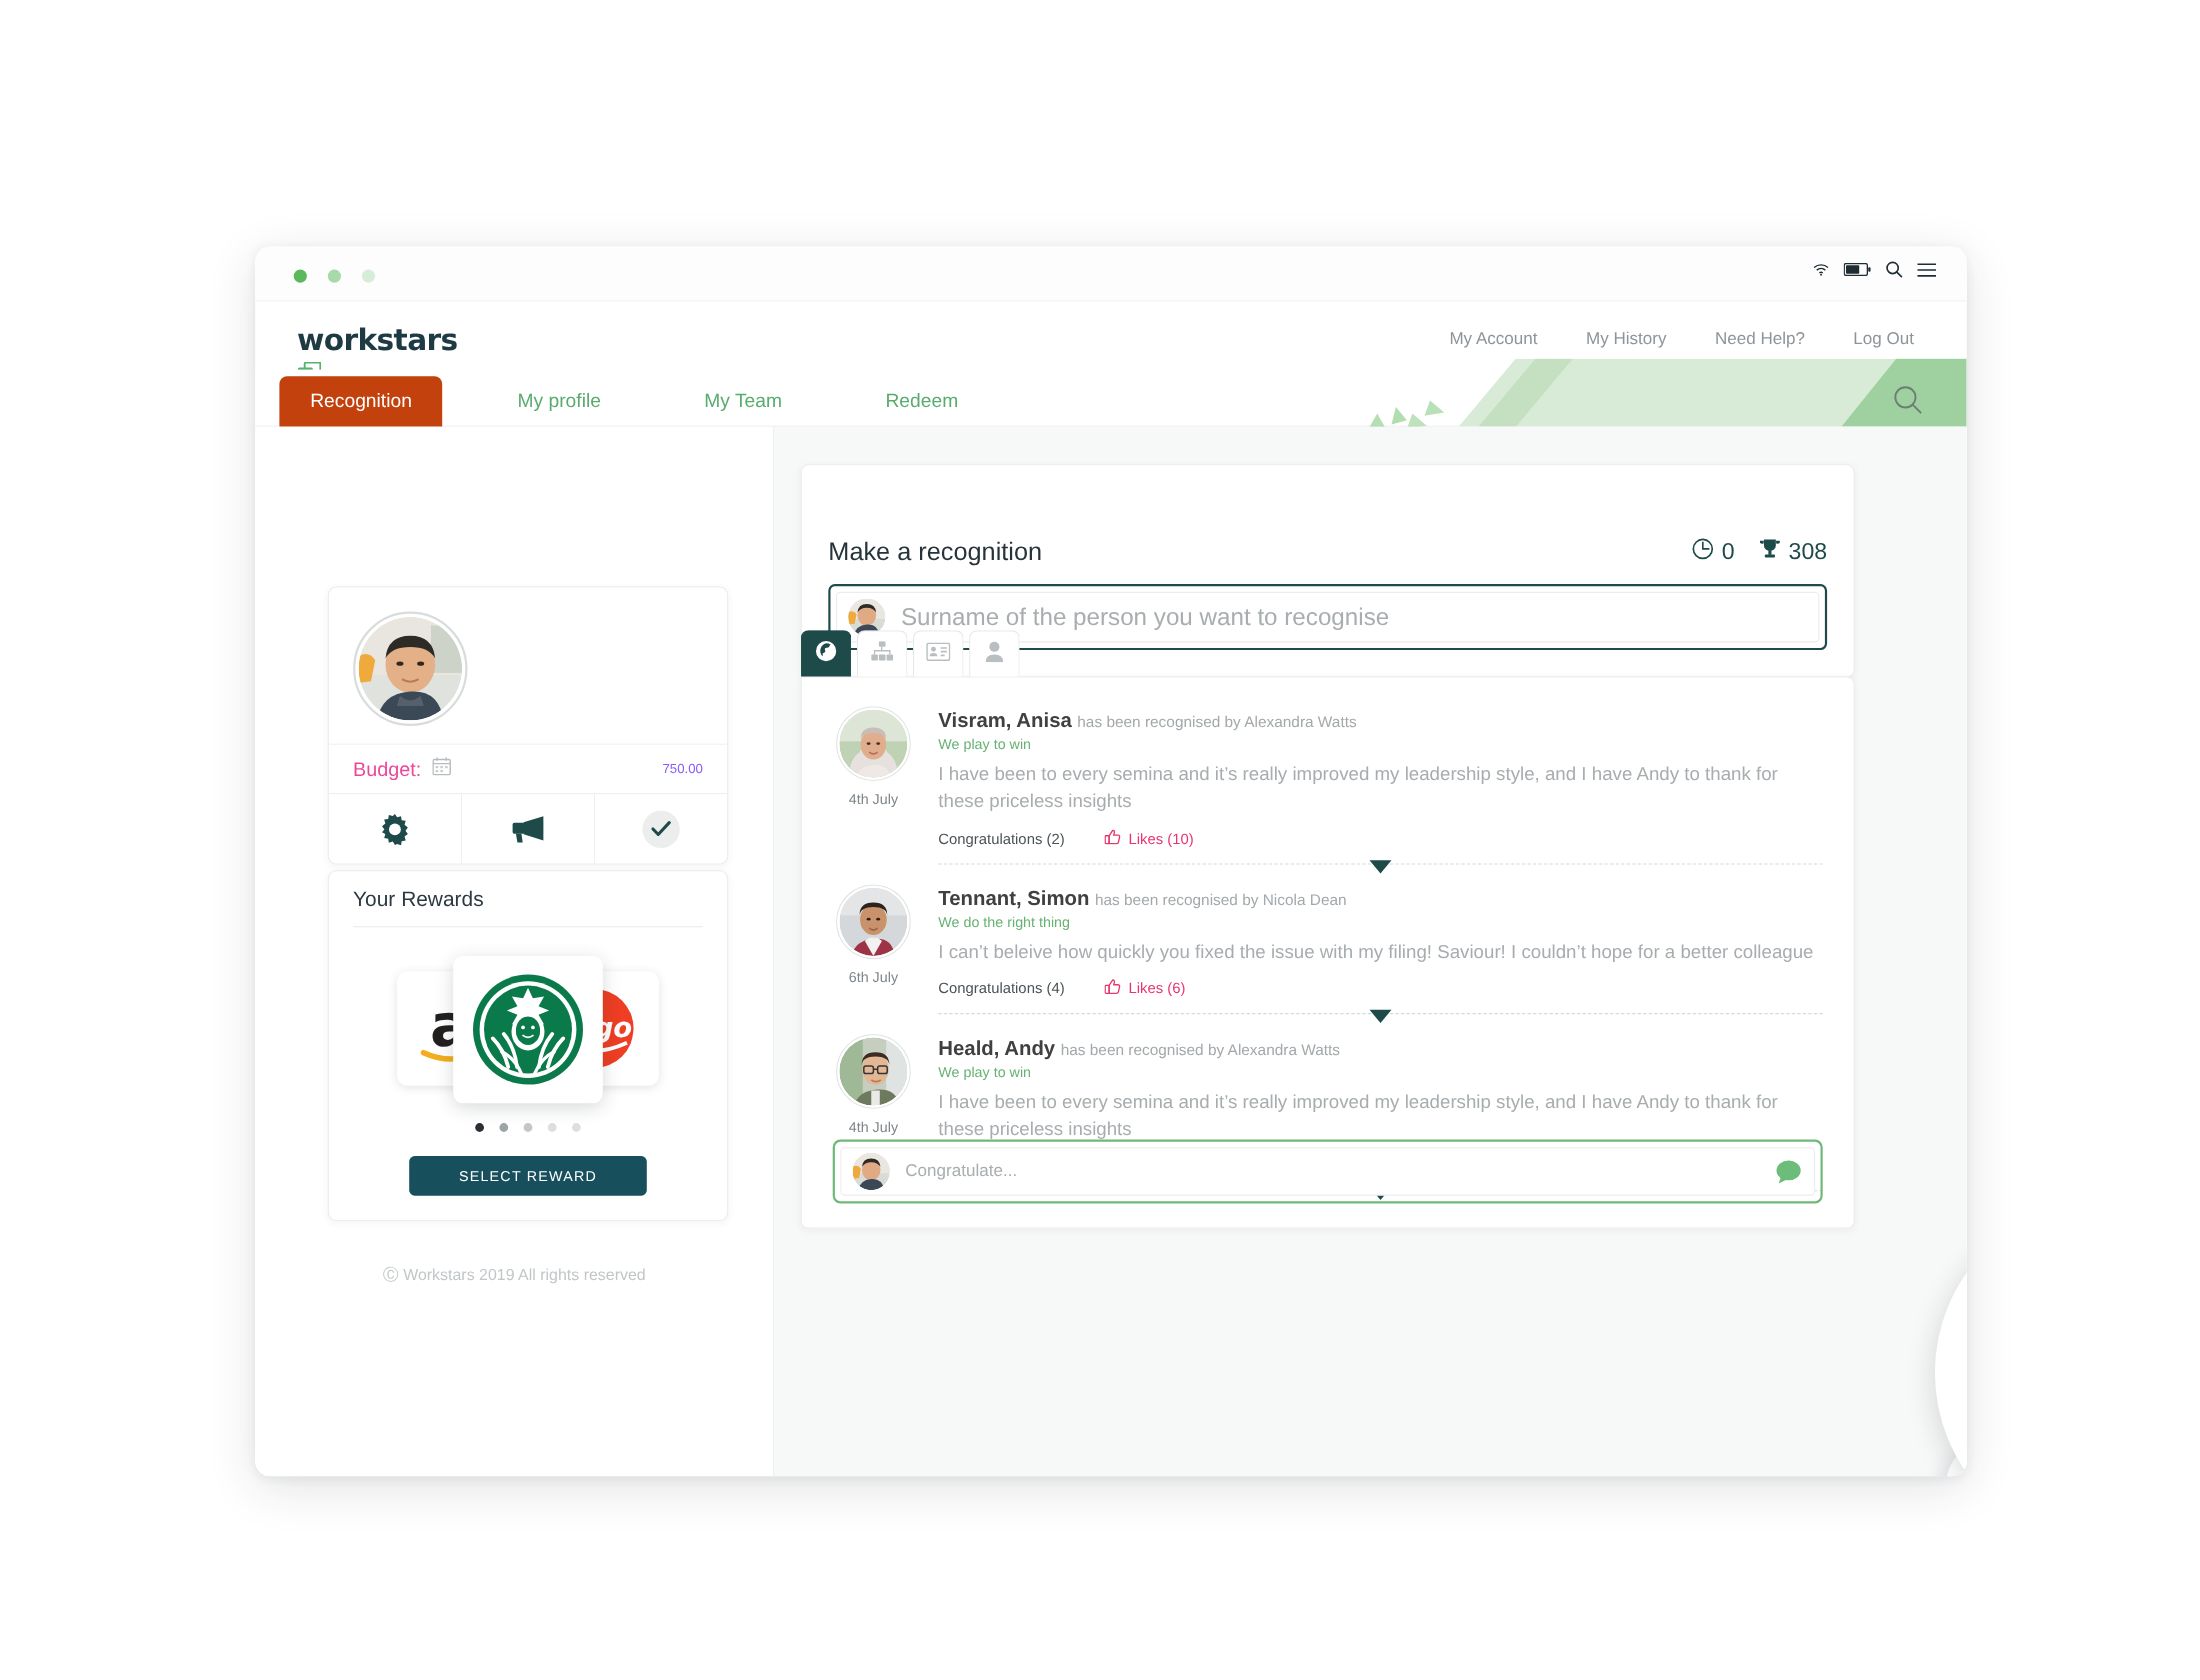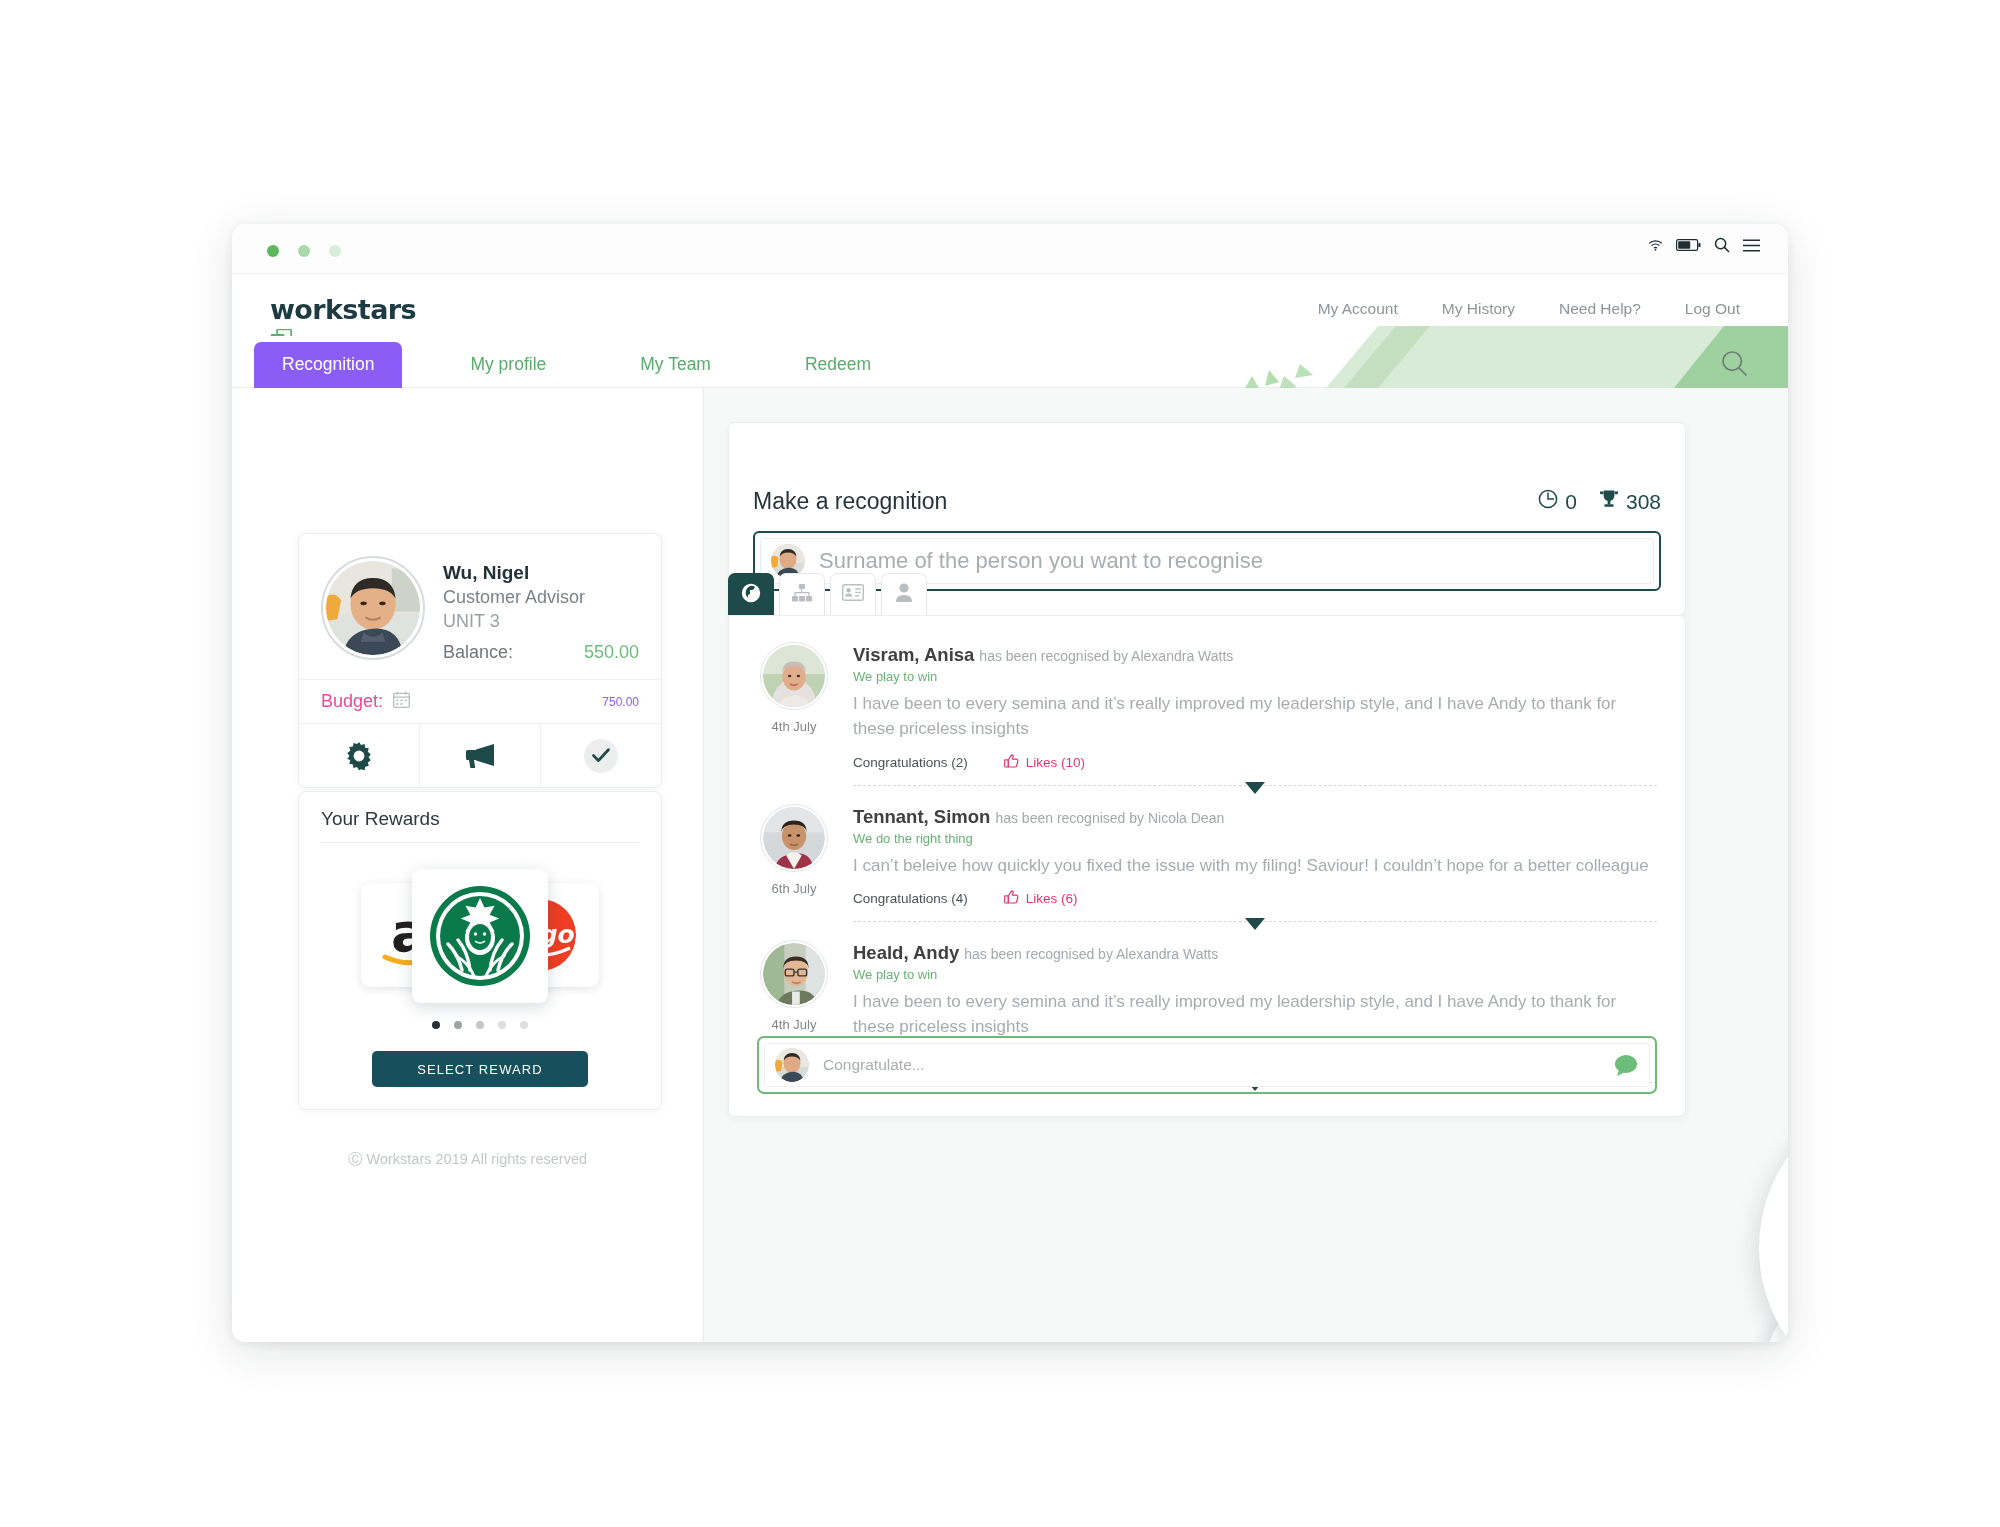--- a/index.html
+++ b/index.html
@@ -82,21 +82,21 @@
     display: flex; align-items: flex-start;
   }
   .tab {
     font-size: 17.5px;
     color: #5aab6e;
     padding: 12px 26px 13px;
     cursor: pointer;
     white-space: nowrap;
   }
   .tab.active {
-    background: #8b5cf6;
+    background: #c2410c;
     color: #ffffff;
     border-radius: 7px 7px 0 0;
     padding-left: 28px; padding-right: 28px;
   }
   .tab-sp { width: 42px; }
 
   
   #body-split { position: relative; height: 954px; background: #ffffff; }
 
   #left-col {
@@ -447,29 +447,20 @@
                   <path d="M26 40 q2 -22 24 -22 t24 22 q-6 -11 -24 -11 t-24 11z" fill="#2e2a26"></path>
                   <ellipse cx="40" cy="45" rx="3.4" ry="2" fill="#32281f"></ellipse>
                   <ellipse cx="60" cy="45" rx="3.4" ry="2" fill="#32281f"></ellipse>
                   <path d="M42 60 q8 5 16 0" fill="none" stroke="#b9795a" stroke-width="2"></path>
                   <path d="M18 100 q4 -26 32 -28 t32 28z" fill="#3b4855"></path>
                   <path d="M40 76 q10 9 20 0 l3 10 -26 0z" fill="#55606c"></path>
                 </g>
               </svg>
             </div>
           </div>
-          <div id="profile-info">
-            <div id="p-name">Wu, Nigel</div>
-            <div id="p-role">Customer Advisor</div>
-            <div id="p-unit">UNIT 3</div>
-            <div id="bal-row">
-              <span id="bal-label">Balance:</span>
-              <span id="bal-value">550.00</span>
-            </div>
-          </div>
         </div>
 
         <div id="budget-row">
           <div id="budget-left">
             <span id="budget-label">Budget:</span>
             <span style="cursor:pointer">
               <svg width="17" height="17" viewBox="0 0 17 17" fill="none" stroke="#b7bcbe" stroke-width="1.3">
                 <rect x="0.7" y="2.4" width="15.6" height="14" rx="1.3"></rect>
                 <path d="M0.7 6.2h15.6M4.4 0.7v3M12.6 0.7v3"></path>
                 <g stroke="none" fill="#c9cdcf">

